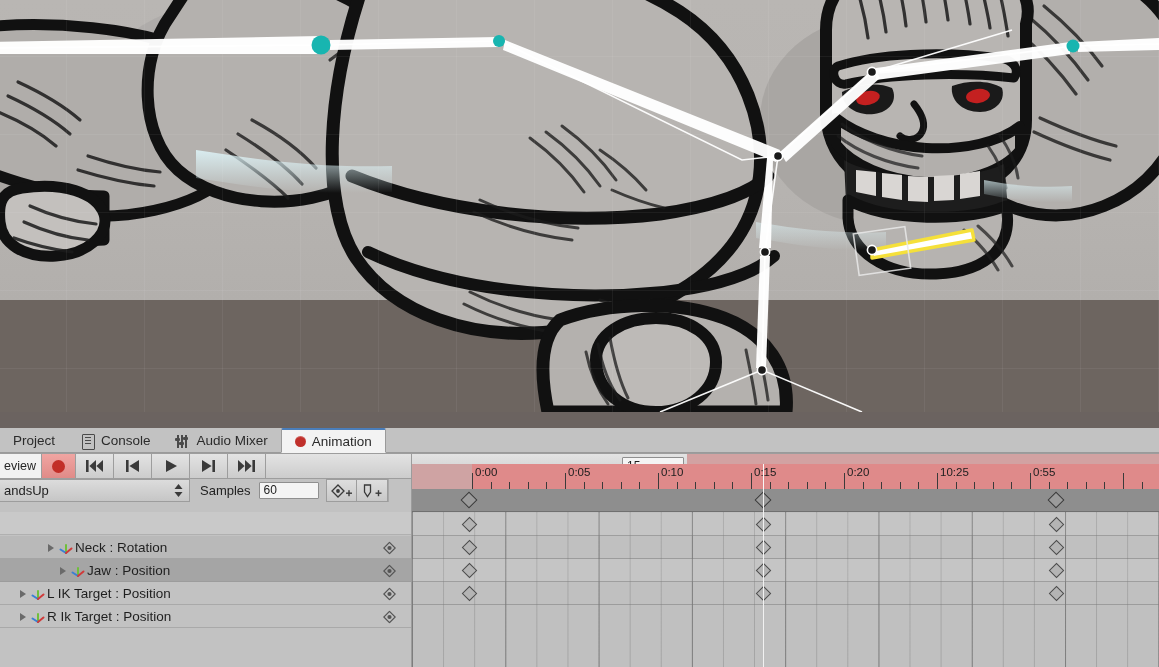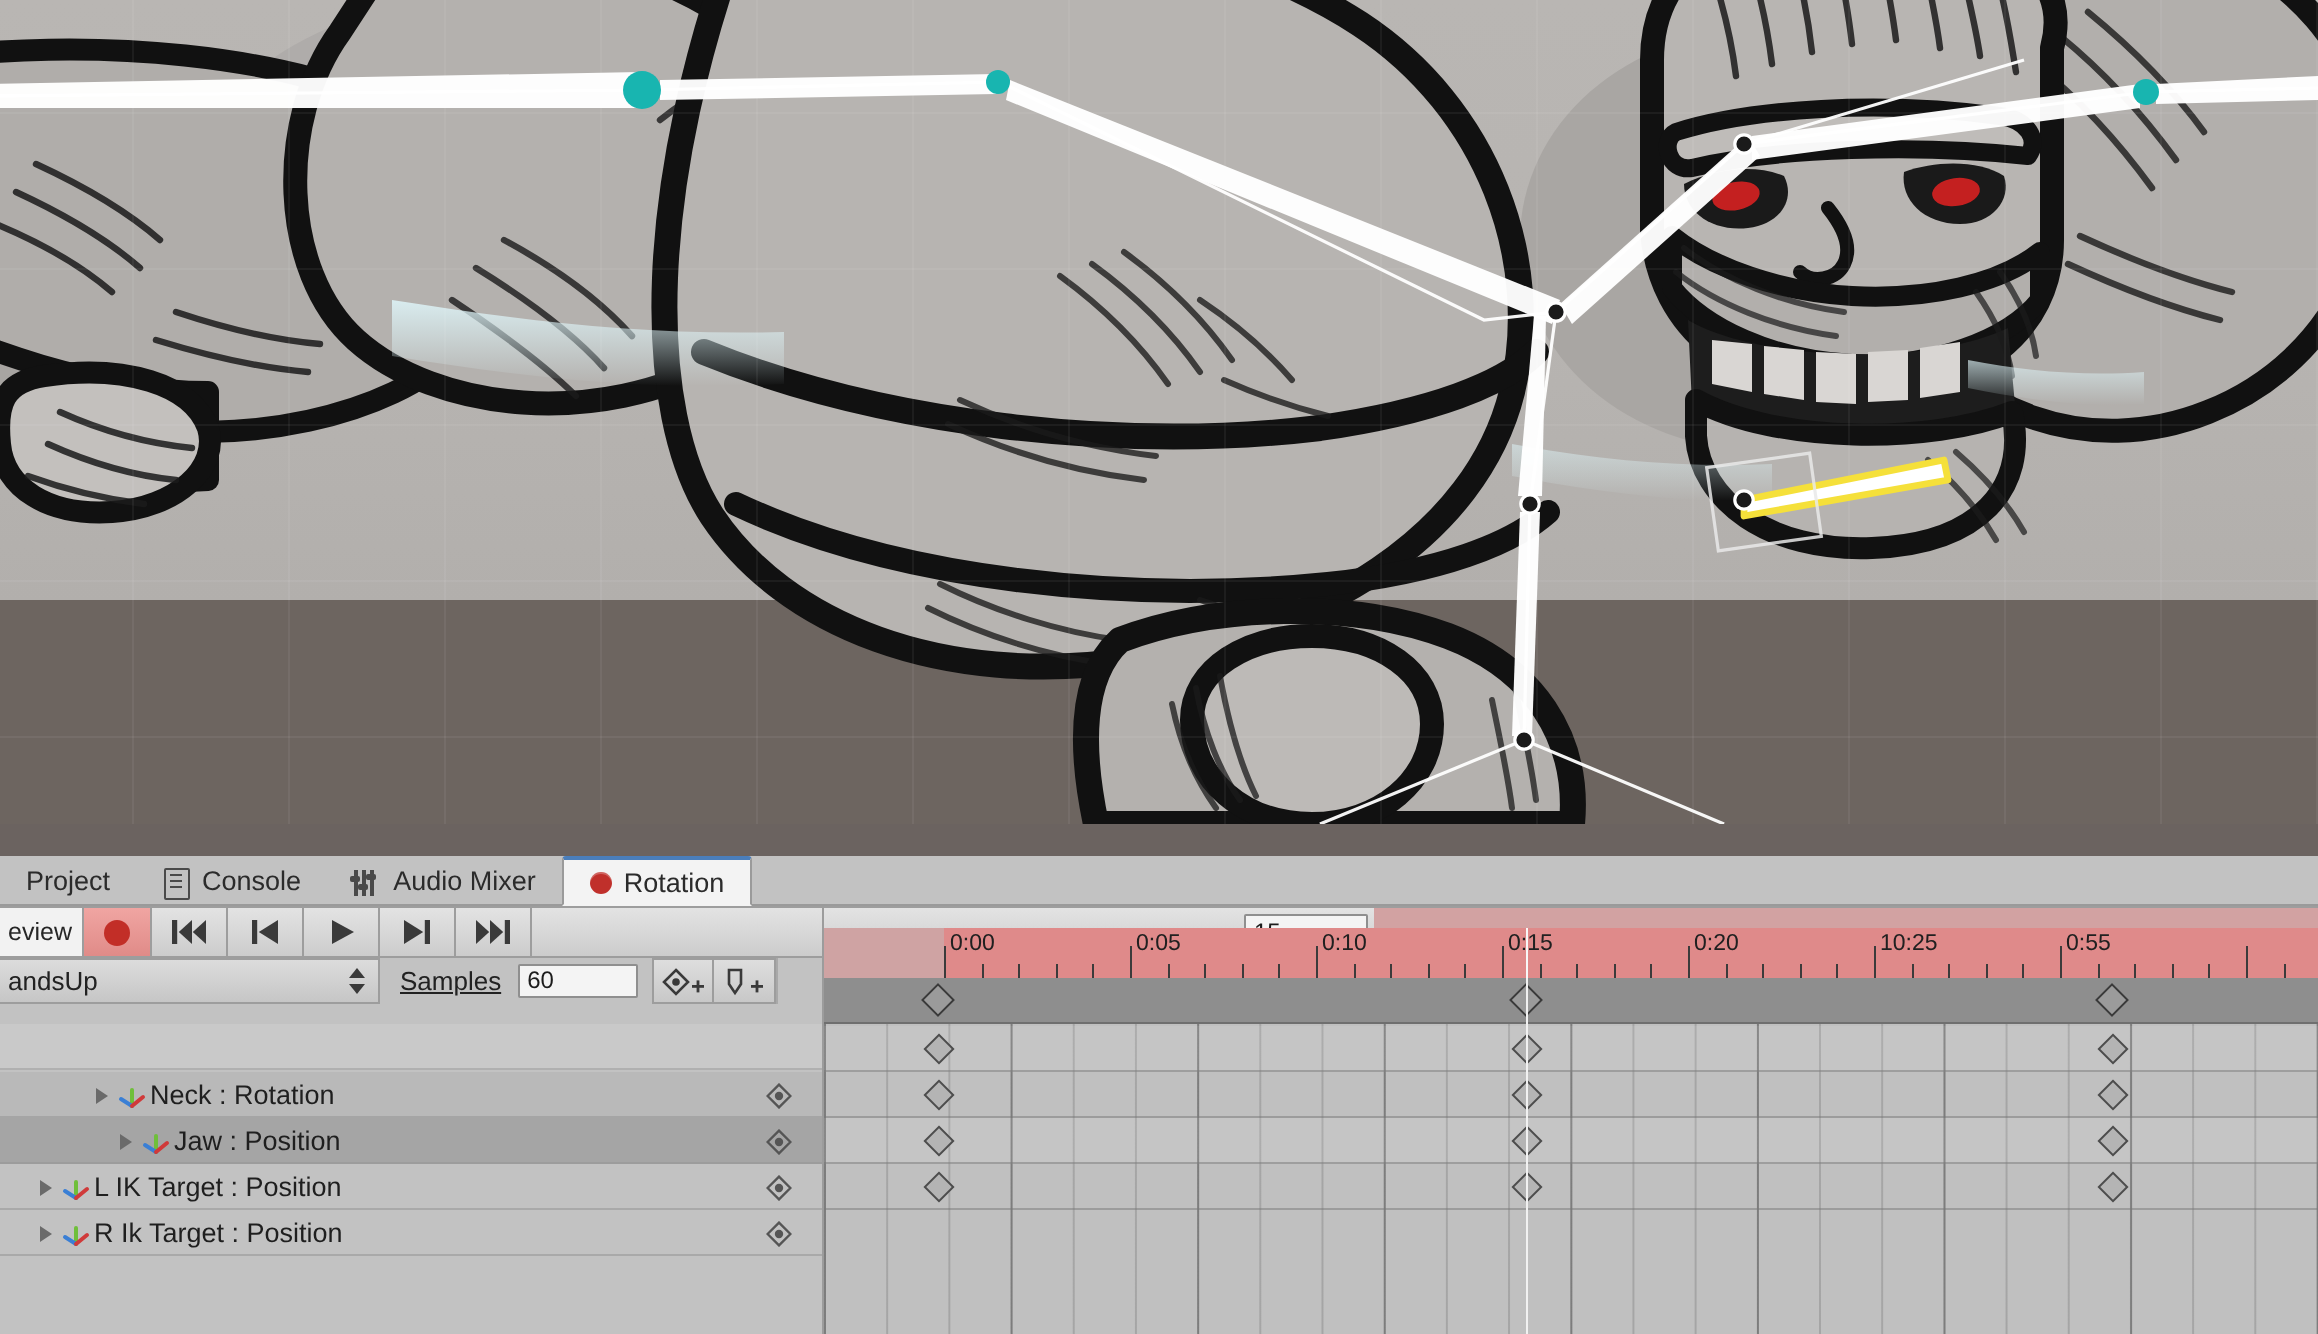--- a/index.html
+++ b/index.html
@@ -148,21 +148,21 @@
   }
   .clip-select{
     width:190px; height:23px;
     background: linear-gradient(to bottom,#dcdcdc,#c6c6c6);
     border:1px solid #9d9d9d; border-left:none;
     display:flex; align-items:center; justify-content:space-between;
     padding:0 6px 0 4px; font-size:13px; color:#222; white-space:nowrap; overflow:hidden;
   }
   .samples-label{
     display:flex;align-items:center; padding:0 8px 0 10px; font-size:13px; color:#222;
-    background:#c2c2c2; height:23px; white-space:nowrap;text-decoration:underline;
+    background:#c2c2c2; height:23px; white-space:nowrap;
   }
   .samples-field{
     width:60px;height:17px;margin-top:3px;
     background:#f4f4f4;border:1px solid #8f8f8f;border-radius:1px;
     font-size:12px;color:#1c1c1c;line-height:15px;padding-left:4px;
   }
   .samples-wrap{ height:23px; background:#c2c2c2; display:flex; align-items:flex-start; padding-right:7px;}
   .addkey-btn{
     width:31px;height:23px;
     background: linear-gradient(to bottom,#dedede,#c8c8c8);
@@ -482,21 +482,21 @@
       <div class="tab">
         <span class="tab-ic ic-mixer">
             <i></i>
             <i></i>
             <i></i>
           </span>
         <span>Audio Mixer</span>
       </div>
       <div class="tab active">
         <span class="ic-recdot"></span>
-        <span>Rotation</span>
+        <span>Animation</span>
       </div>
     </div>
 
     <div class="toolbar1">
       <div class="preview-btn">
         <span>eview</span>
       </div>
       <div class="rec-btn">
         <span class="dot"></span>
       </div>

